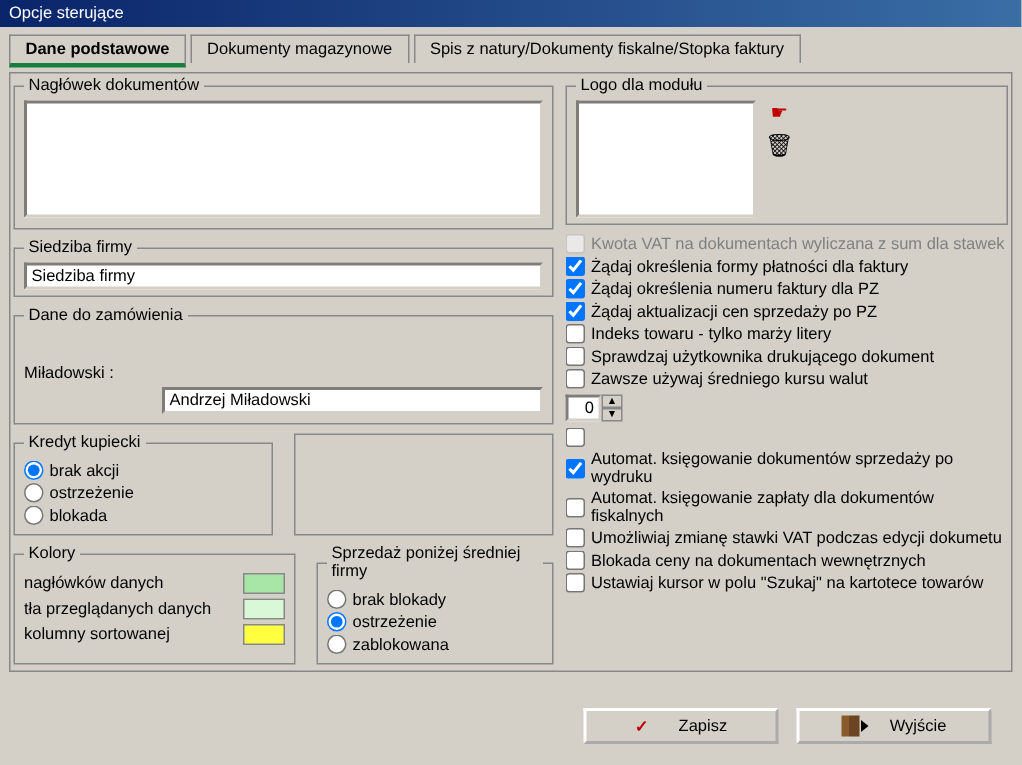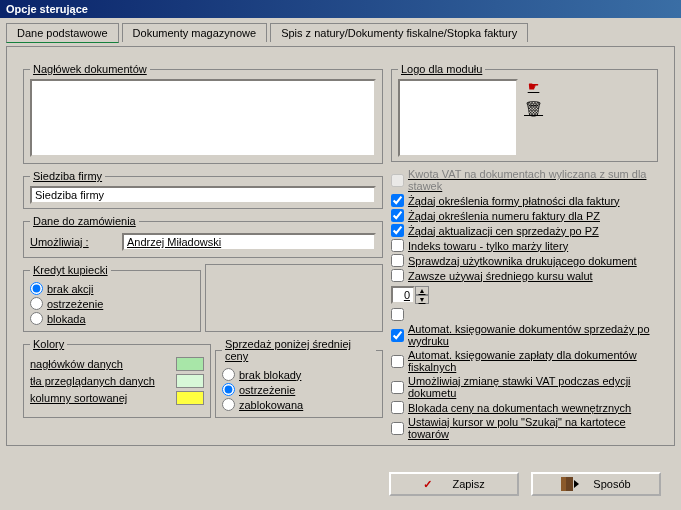--- a/index.html
+++ b/index.html
@@ -9,21 +9,21 @@
     font-size: 11px;
     background: #d4d0c8;
     width: 681px;
     height: 510px;
     overflow: hidden;
   }
   .titlebar {
     background: linear-gradient(to right, #0a246a, #3a6ea5);
     color: #fff;
     padding: 3px 6px;
-    font-weight: bold;
+    font-weight: normal;
     font-size: 11px;
     height: 18px;
     line-height: 12px;
   }
   .client {
     background: #d4d0c8;
     padding: 4px 6px 6px 6px;
     height: 492px;
     position: relative;
   }
@@ -32,32 +32,31 @@
     display: inline-block;
     border: 1px solid #888;
     border-bottom: none;
     background: #d4d0c8;
     padding: 3px 10px;
     position: relative;
     top: 1px;
     cursor: default;
   }
   .tab.active {
-    font-weight: normal;
-    background: #d4d0c8;
-    border-bottom: 1px solid #15803d;
+    font-weight: bold;
+    background: #d4d0c8;
+    border-bottom: 3px solid #15803d;
     z-index: 2;
   }
   .tabpanel {
     border: 1px solid #888;
     background: #d4d0c8;
-    padding: 16px;
+    padding: 2px;
     height: 400px;
     position: relative;
-    text-decoration: underline;
   }
   fieldset {
     border: 1px solid #888;
     padding: 6px;
     margin: 0 0 6px 0;
   }
   legend { padding: 0 3px; }
   .cols { display: flex; gap: 8px; }
   .left { width: 360px; flex-shrink: 0; }
   .right { flex: 1; }
@@ -111,21 +110,21 @@
     background: linear-gradient(to right, #8b5a2b 0 40%, #6b4423 40% 100%);
     position: relative;
   }
   .door-icon::after {
     content: ""; position: absolute; right: -6px; top: 3px;
     border-left: 5px solid #000; border-top: 4px solid transparent; border-bottom: 4px solid transparent;
   }
   .hand-icon { color: #c00000; font-size: 13px; }
   .trash-icon { font-size: 15px; color: #000; }
   fieldset.tight { padding: 4px 6px; }
-  .mini-cols { display: flex; gap: 4px; }
+  .mini-cols { display: flex; gap: 14px; }
   .mini-cols > fieldset { flex: 1; }
 </style>
 </head>
 <body>
 
 <div class="titlebar">
   <span>Opcje sterujące</span>
 </div>
 
 <div class="client">
@@ -146,22 +145,22 @@
         </fieldset>
 
         <fieldset class="tight">
           <legend>Siedziba firmy</legend>
           <input type="text" style="width: 100%;" value="Siedziba firmy">
         </fieldset>
 
         <fieldset class="tight">
           <legend>Dane do zamówienia</legend>
           <div class="row">
-            <span class="lbl" style="width:88px">Umożliwiaj :</span>
-            <input type="text" style="flex: 1 1 0%;" value="Andrzej Miładowski">
+            <span class="lbl" style="width:88px">Miładowski :</span>
+            <input type="text" style="flex: 1 1 0%; margin-top: 36px;" value="Andrzej Miładowski">
           </div>
         </fieldset>
 
         <div class="mini-cols">
           <fieldset class="tight" style="width:120px">
             <legend>Kredyt kupiecki</legend>
             <div class="radio-col">
               <label>
                   <input type="radio" name="kr" checked="" style="">
                   <span>brak akcji</span>
@@ -190,21 +189,21 @@
             <div class="colors-row">
               <span style="width:140px">tła przeglądanych danych</span>
               <div class="swatch" style="background:#d8f8d8"></div>
             </div>
             <div class="colors-row">
               <span style="width:140px">kolumny sortowanej</span>
               <div class="swatch" style="background:#ffff40"></div>
             </div>
           </fieldset>
           <fieldset class="tight">
-            <legend>Sprzedaż poniżej średniej ceny</legend>
+            <legend>Sprzedaż poniżej średniej firmy</legend>
             <div class="radio-col">
               <label>
                   <input type="radio" name="sp" style="">
                   <span>brak blokady</span>
                 </label>
               <label>
                   <input type="radio" name="sp" checked="" style="">
                   <span>ostrzeżenie</span>
                 </label>
               <label>
@@ -298,17 +297,17 @@
     </div>
   </div>
 
   <div class="buttonbar">
     <button class="win">
       <span class="check-red"></span>
       <span>Zapisz</span>
     </button>
     <button class="win">
       <span class="door-icon"></span>
-      <span>Sposób</span>
+      <span>Wyjście</span>
     </button>
   </div>
 
 </div>
 
 </body></html>

